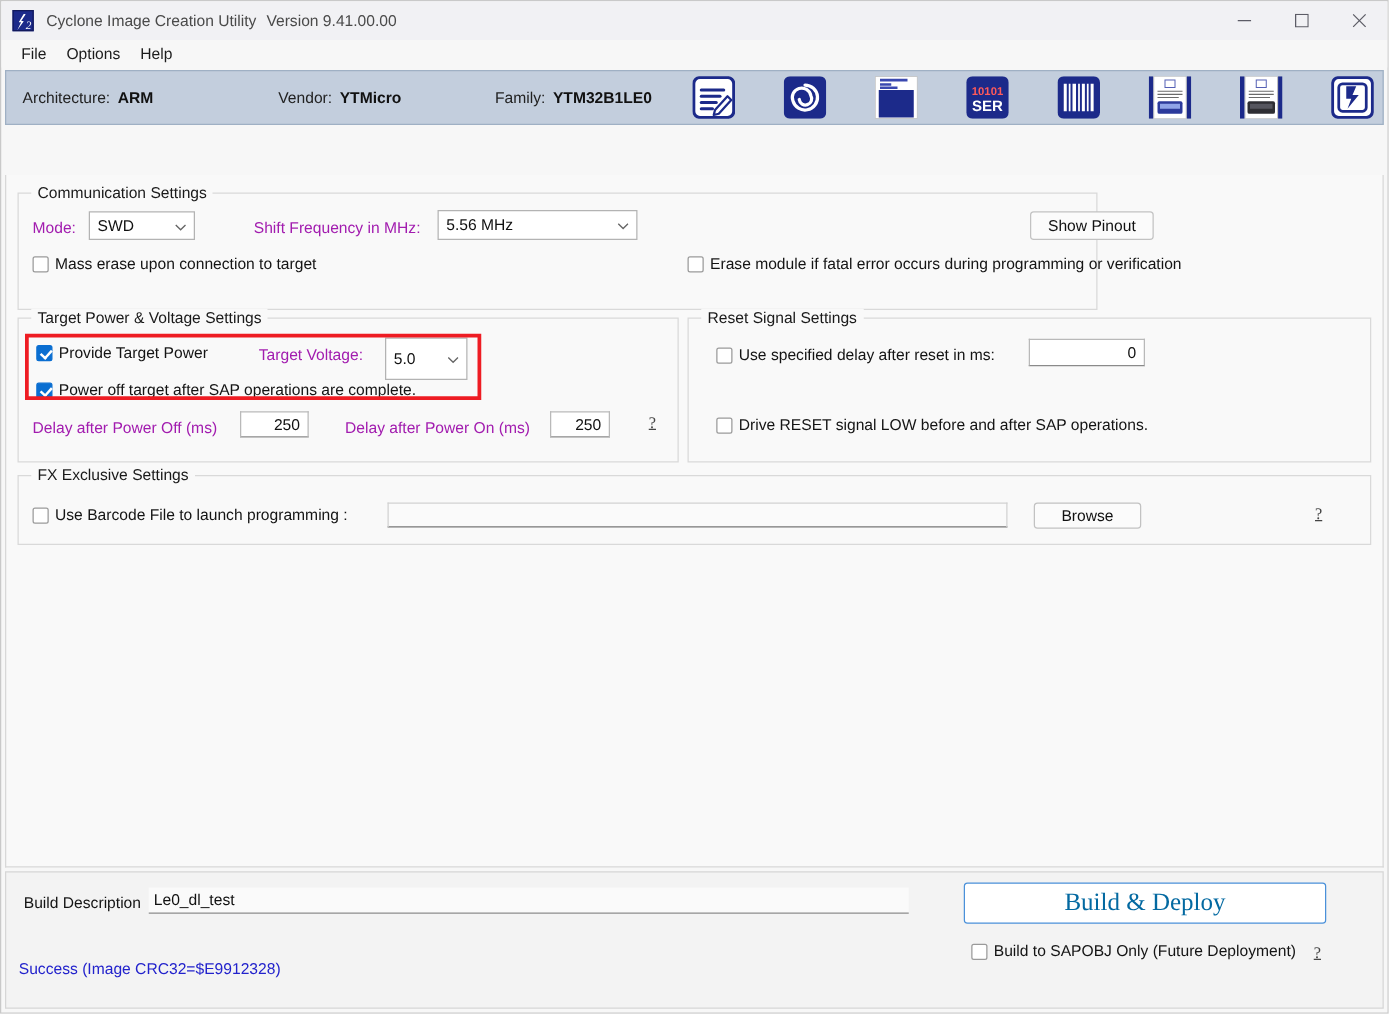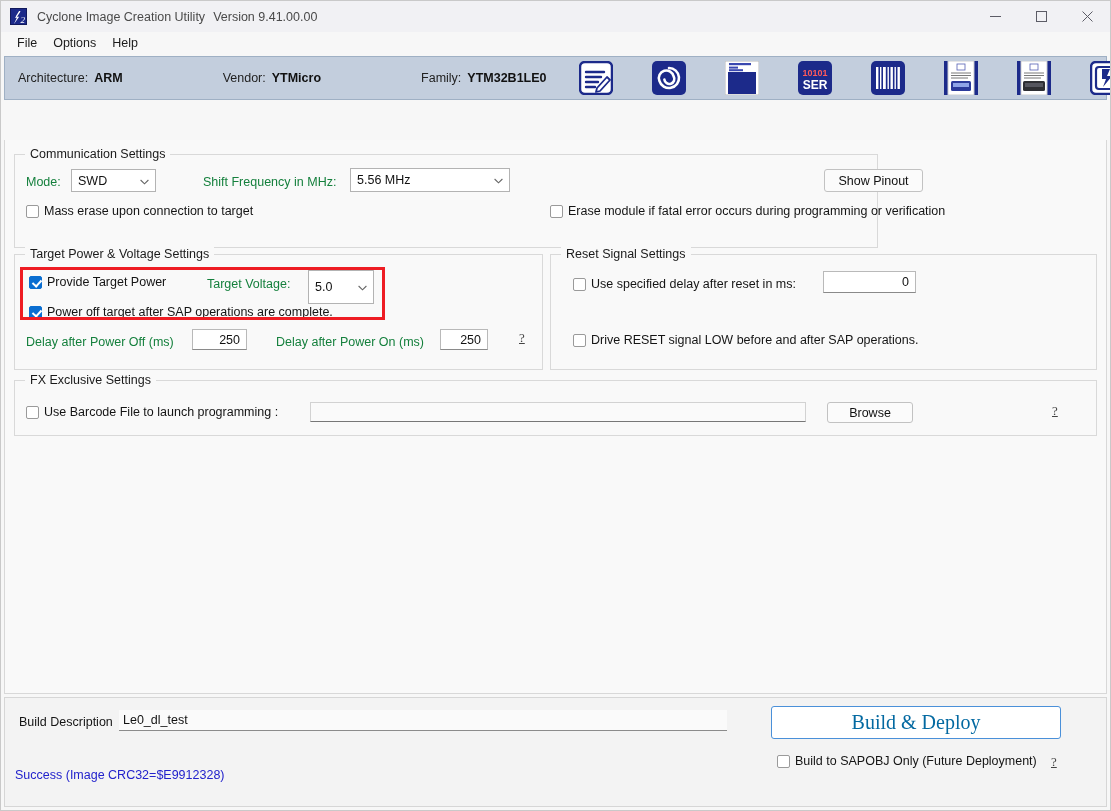--- a/index.html
+++ b/index.html
@@ -126,21 +126,21 @@
     color: #222;
   }
   .info-value {
     font-size: 12.5px;
     font-weight: bold;
     color: #111;
     margin-left: 6px;
   }
   .f-arch { margin-left: 13px; }
   .f-vendor { margin-left: 100px; }
-  .f-family { margin-left: 100px; }
+  .f-family { margin-left: 75px; }
 
   .toolbar {
     margin-left: auto;
     display: flex;
     align-items: center;
     gap: 7px;
     margin-right: 8px;
   }
   .tb {
     width: 34px; height: 34px;
@@ -222,21 +222,21 @@
   }
 
   #grp-comm  { left: 9px;  top: 14px;  width: 864px; height: 94px; }
   #grp-power { left: 9px;  top: 114px; width: 529px;  height: 116px; }
   #grp-reset { left: 545px;top: 114px; width: 547px;  height: 116px; }
   #grp-fx    { left: 9px;  top: 240px; width: 1083px; height: 56px; }
 
   .lbl {
     position: absolute;
     font-size: 12.5px;
-    color: #15803d;
+    color: #a21caf;
     white-space: nowrap;
   }
 
   
   .combo {
     position: absolute;
     box-sizing: border-box;
     background: #ffffff;
     border: 1px solid #b3b3b3;
     display: flex;

